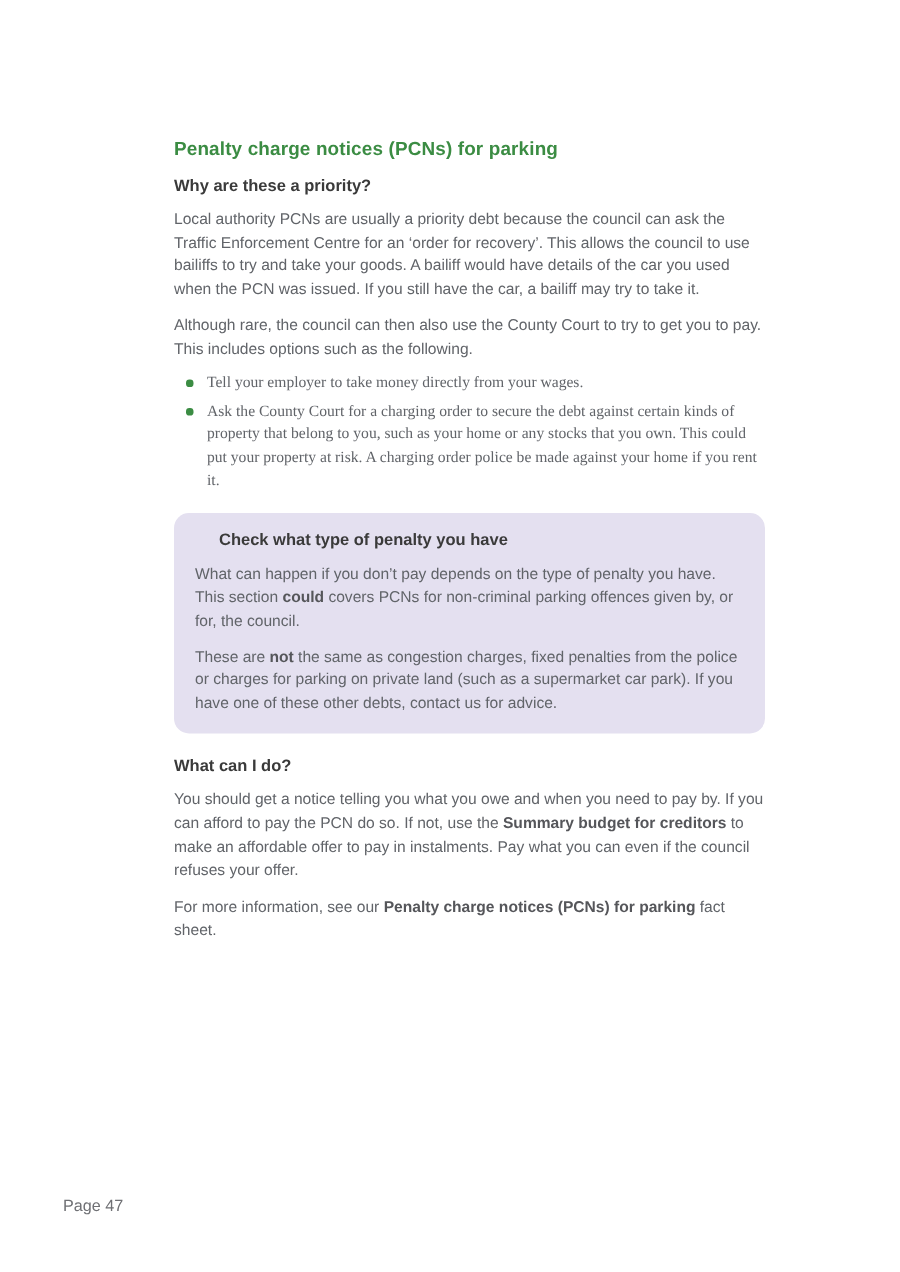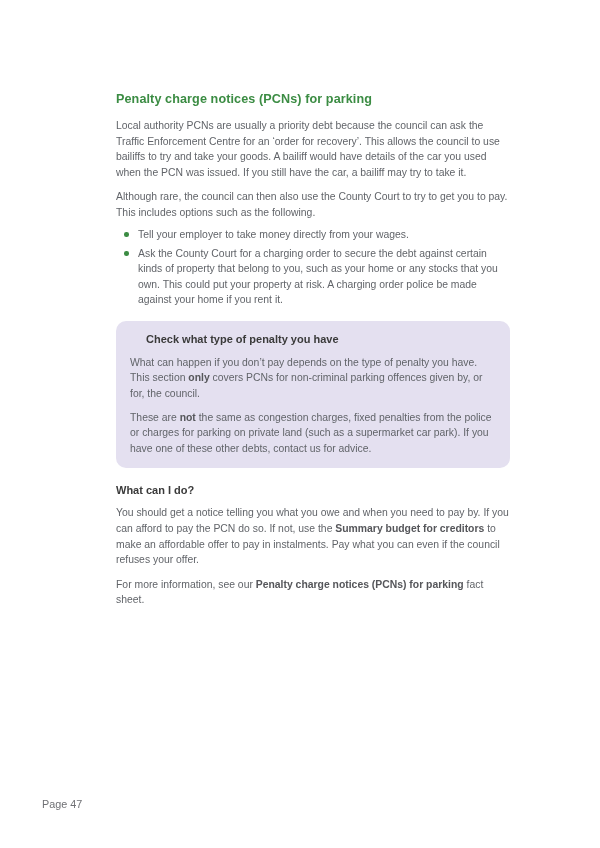--- a/index.html
+++ b/index.html
@@ -37,20 +37,21 @@
     font-size: 10.4px;
     line-height: 15.6px;
     color: var(--body-text, #616469);
     margin: 0 0 9px 0;
   }
   p.body-text b, li b, .callout b { font-weight: bold; color: var(--body-bold, #55565a); }
   ul.bullet-list {
     list-style: none;
     margin: 0 0 10px 0;
     padding: 0 0 0 22px;
+    font-family: Liberation Serif, serif;
   }
   ul.bullet-list li {
     position: relative;
     font-size: 10.4px;
     line-height: 15.6px;
     color: var(--body-text, #616469);
     margin: 0 0 3.5px 0;
   }
   ul.bullet-list li::before {
     content: "";
@@ -90,33 +91,34 @@
   }
 </style>
 </head>
 <body>
 
 <div class="page">
   <div class="content">
 
     <h1 class="article-title">Penalty charge notices (PCNs) for parking</h1>
 
+    <h2 class="section-heading">Why are these a priority?</h2>
 
     <p class="body-text"><span>Local authority PCNs are usually a priority debt because the council can ask the Traffic Enforcement Centre for an ‘order for recovery’. This allows the council to use bailiffs to try and take your goods. A bailiff would have details of the car you used when the PCN was issued. If you still have the car, a bailiff may try to take it.</span></p>
 
     <p class="body-text" style="margin-bottom:6px;"><span>Although rare, the council can then also use the County Court to try to get you to pay. This includes options such as the following.</span></p>
 
     <ul class="bullet-list">
       <li><span>Tell your employer to take money directly from your wages.</span></li>
       <li><span>Ask the County Court for a charging order to secure the debt against certain kinds of property that belong to you, such as your home or any stocks that you own. This could put your property at risk. A charging order police be made against your home if you rent it.</span></li>
     </ul>
 
     <div class="callout">
       <h3>Check what type of penalty you have</h3>
-      <p><span>What can happen if you don’t pay depends on the type of penalty you have. This section </span><b>only</b><span> covers PCNs for non-criminal parking offences given by, or for, the council.</span></p>
+      <p><span>What can happen if you don’t pay depends on the type of penalty you have. This section </span><b>could</b><span> covers PCNs for non-criminal parking offences given by, or for, the council.</span></p>
       <p><span>These are </span><b>not</b><span> the same as congestion charges, fixed penalties from the police or charges for parking on private land (such as a supermarket car park). If you have one of these other debts, contact us for advice.</span></p>
     </div>
 
     <h2 class="section-heading">What can I do?</h2>
 
     <p class="body-text"><span>You should get a notice telling you what you owe and when you need to pay by. If you can afford to pay the PCN do so. If not, use the </span><b>Summary budget for creditors</b><span> to make an affordable offer to pay in instalments. Pay what you can even if the council refuses your offer.</span></p>
 
     <p class="body-text"><span>For more information, see our </span><b>Penalty charge notices (PCNs) for parking</b><span> fact sheet.</span></p>
 
   </div>

